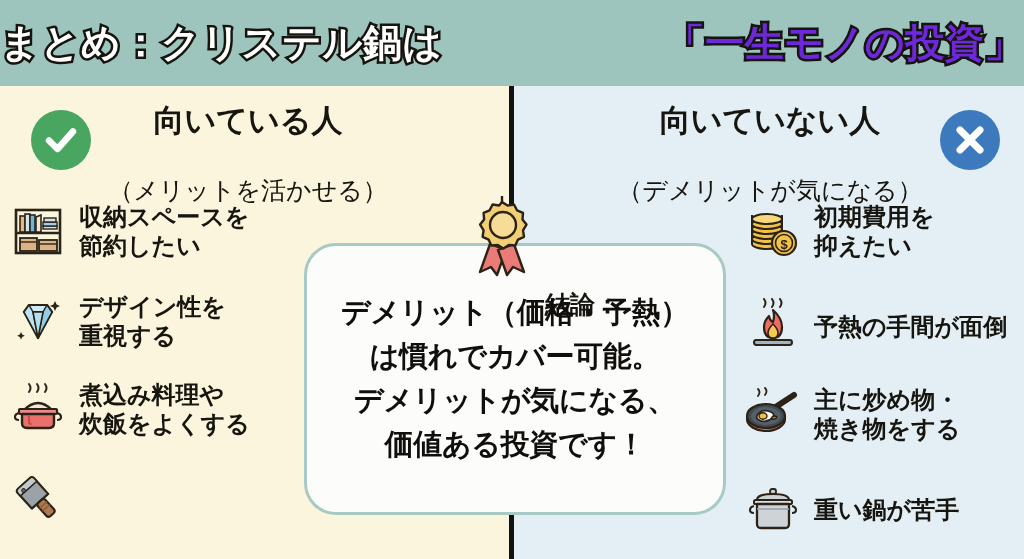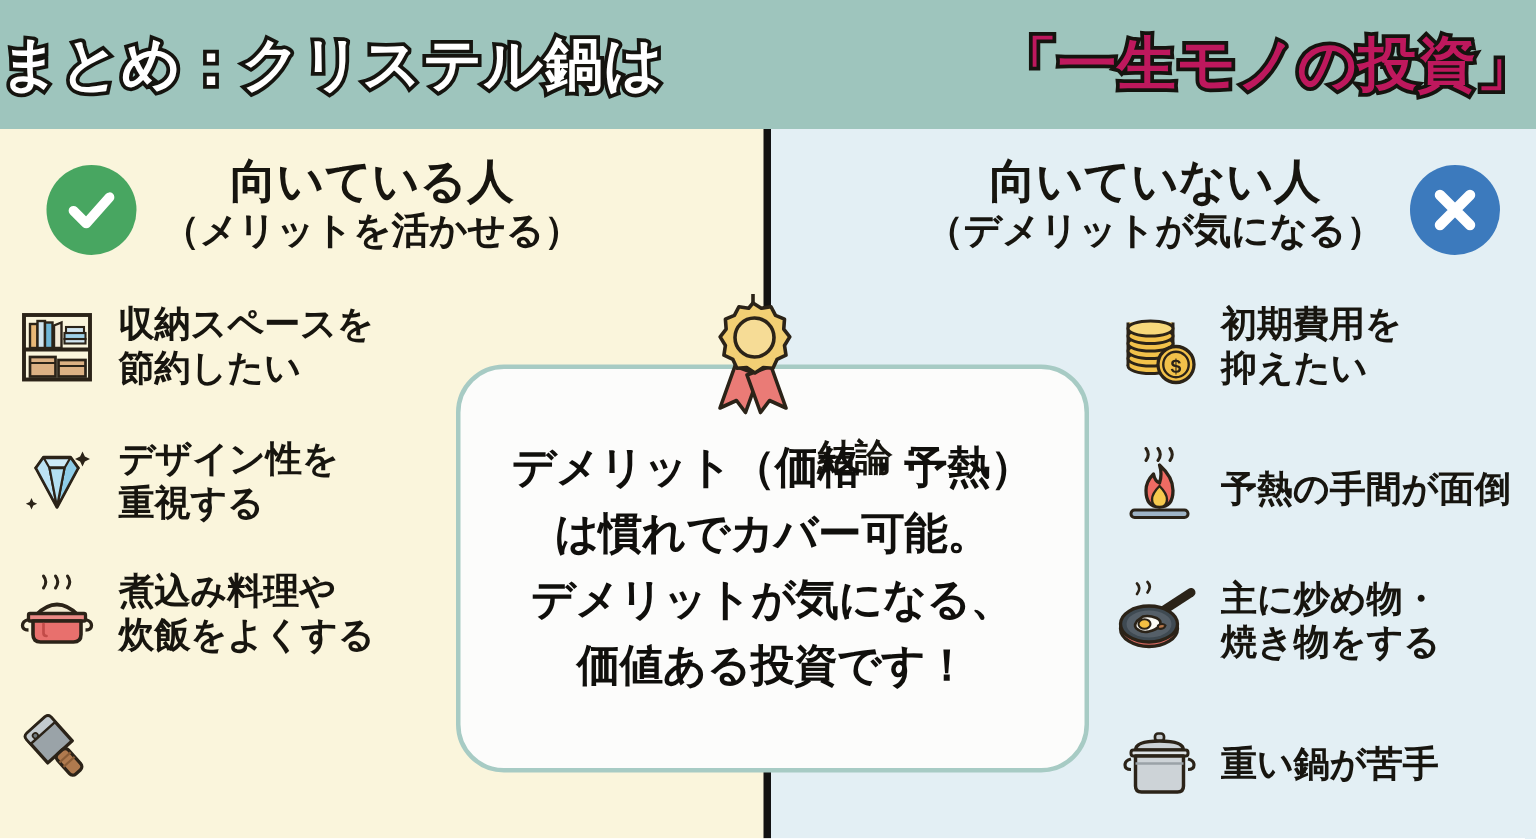--- a/index.html
+++ b/index.html
@@ -34,21 +34,21 @@
     font-weight: 700;
     letter-spacing: 0.5px;
     white-space: nowrap;
   }
   .hdr-white {
     color: #ffffff;
     -webkit-text-stroke: 5px #15140f;
     paint-order: stroke fill;
   }
   .hdr-gold {
-    color: #be185d;
+    color: #6d28d9;
     -webkit-text-stroke: 5px #15140f;
     paint-order: stroke fill;
     font-family: Liberation Serif, serif;
   }
 
   
   .panel-left {
     position: absolute;
     left: 0; top: 86px;
     width: 511px; height: 473px;
@@ -76,23 +76,24 @@
     text-align: center;
   }
   .col-head .line1 {
     font-size: 31px;
     font-weight: 700;
     line-height: 36px;
     white-space: nowrap;
   }
   .col-head .line2 {
     font-size: 25px;
-    font-weight: 700;
+    font-weight: 400;
     line-height: 30px;
     white-space: nowrap;
+    margin-top: 36px;
   }
   #head-left  { left: 98px; top: 103px; width: 300px; }
   #head-right { left: 620px; top: 103px; align-items: center; width: 300px; text-align: center; }
 
   .badge-circle {
     position: absolute;
     width: 60px; height: 60px;
     border-radius: 50%;
     display: flex;
     align-items: center;

